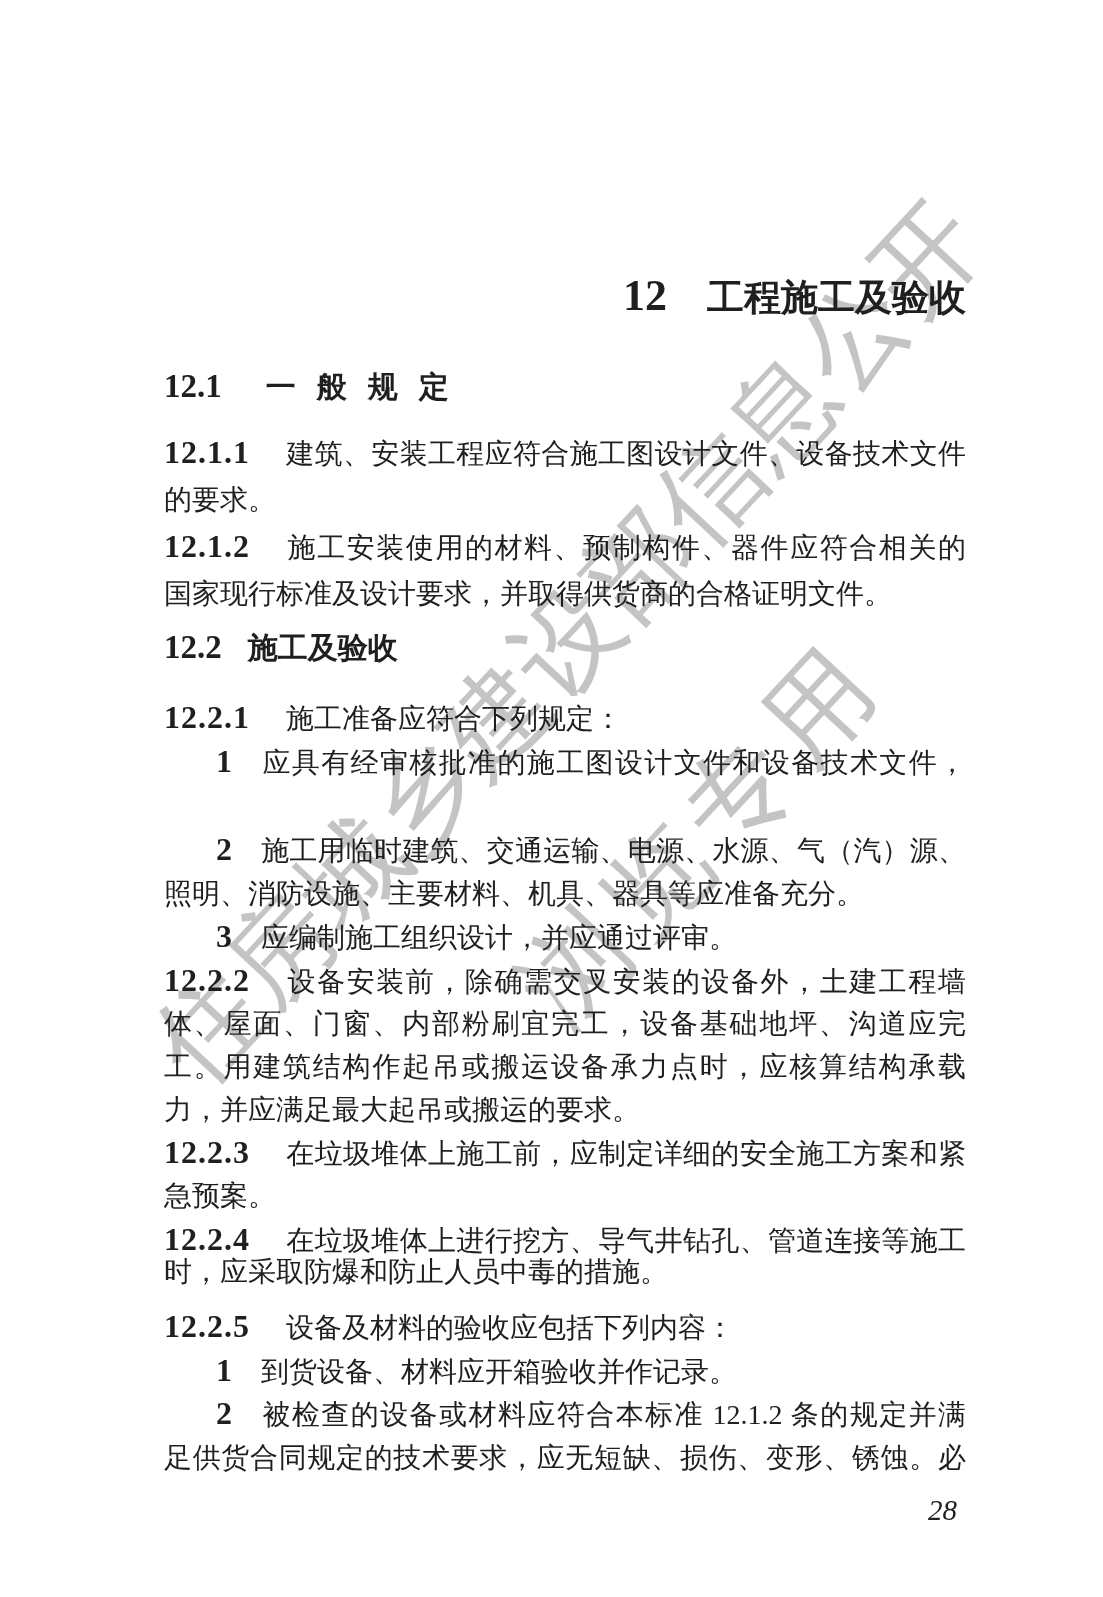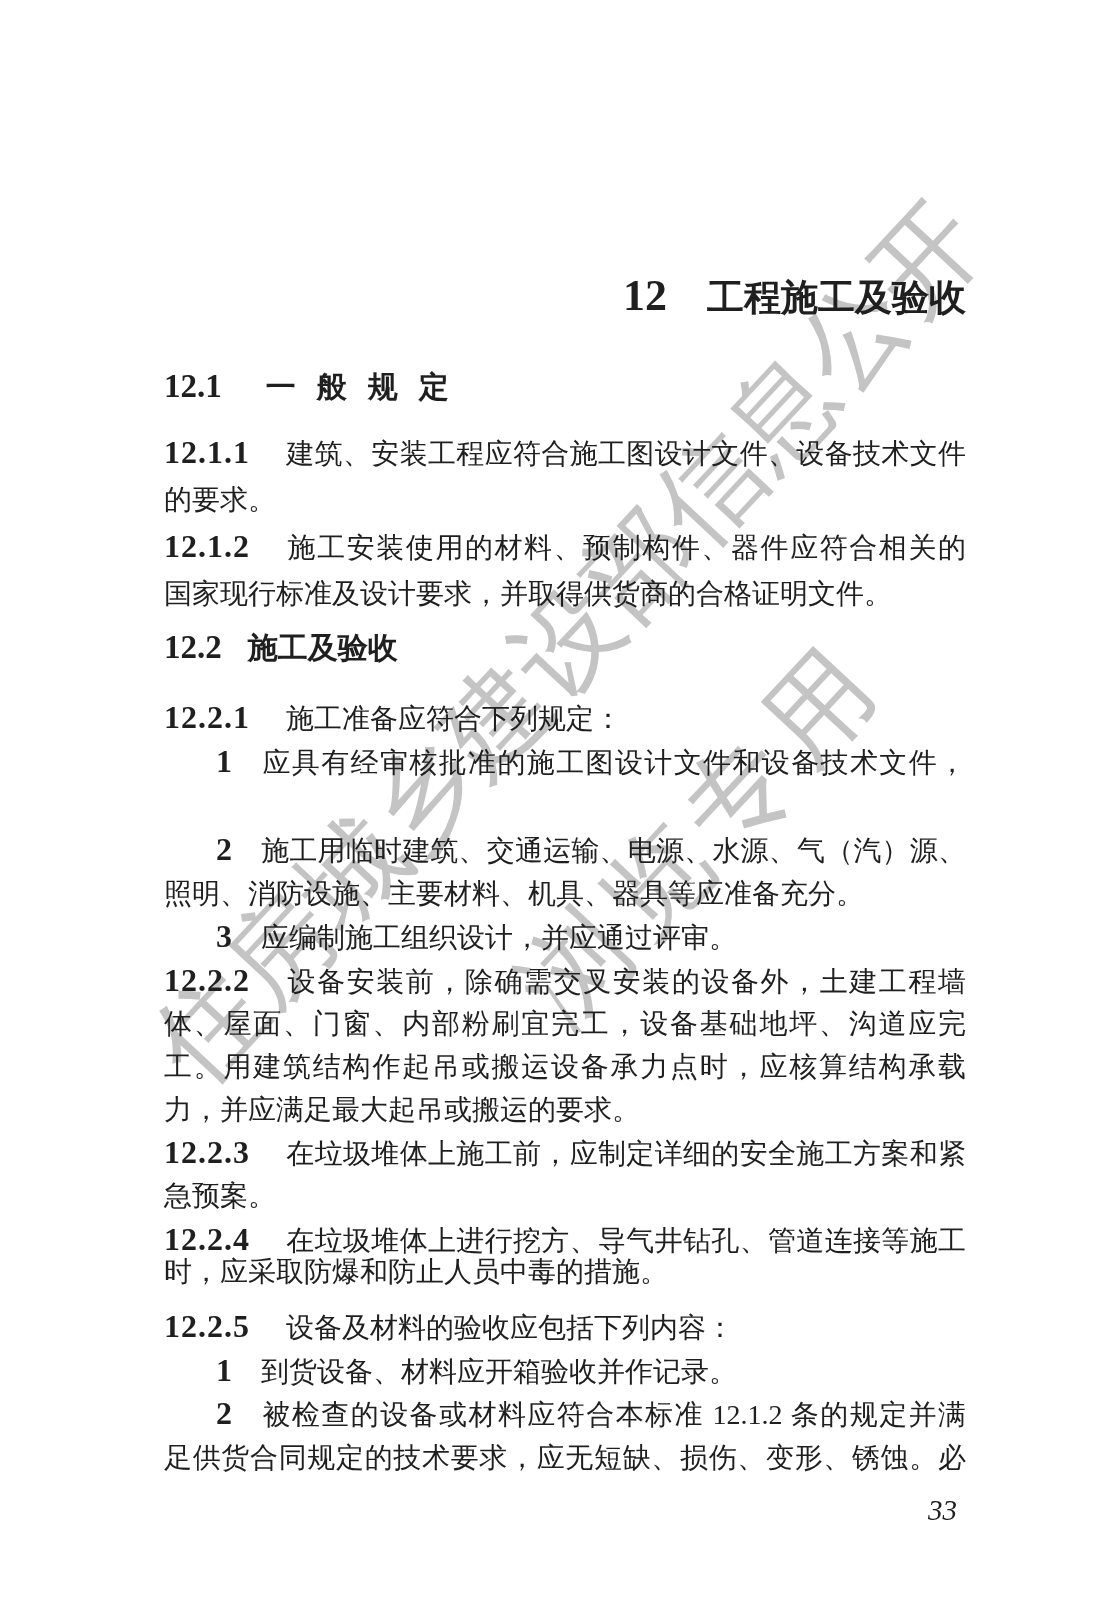--- a/index.html
+++ b/index.html
@@ -146,15 +146,15 @@
     </div>
     <div class="line fill ind" style="top:1392px">
       <span class="num">2</span><span class="txt">被检查的设备或材料应符合本标准 12.1.2 条的规定并满</span>
     </div>
     <div class="line fill" style="top:1436px">
       <span class="txt">足供货合同规定的技术要求，应无短缺、损伤、变形、锈蚀。必</span>
     </div>
 
   </div>
 
-  <div class="pagenum">33</div>
+  <div class="pagenum">28</div>
 
 </div>
 
 </body></html>

